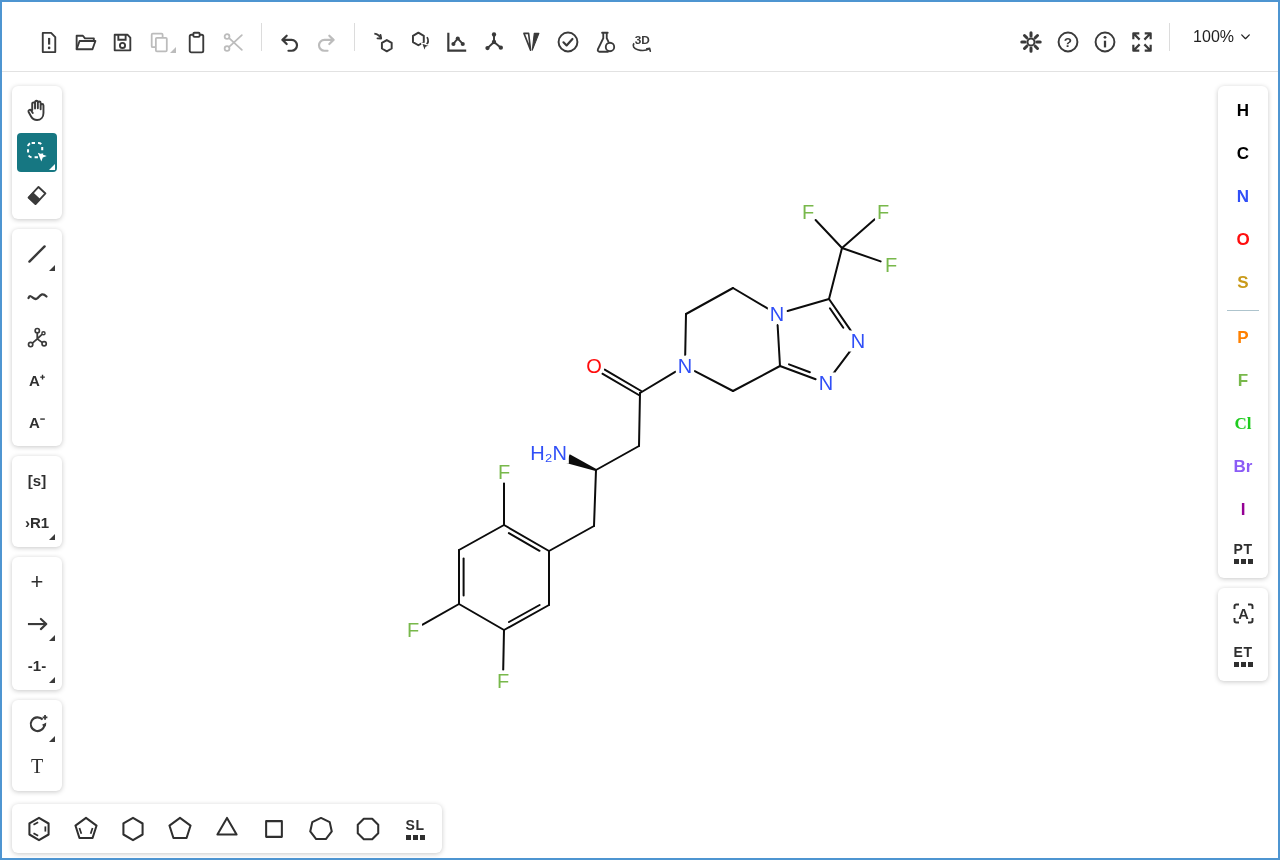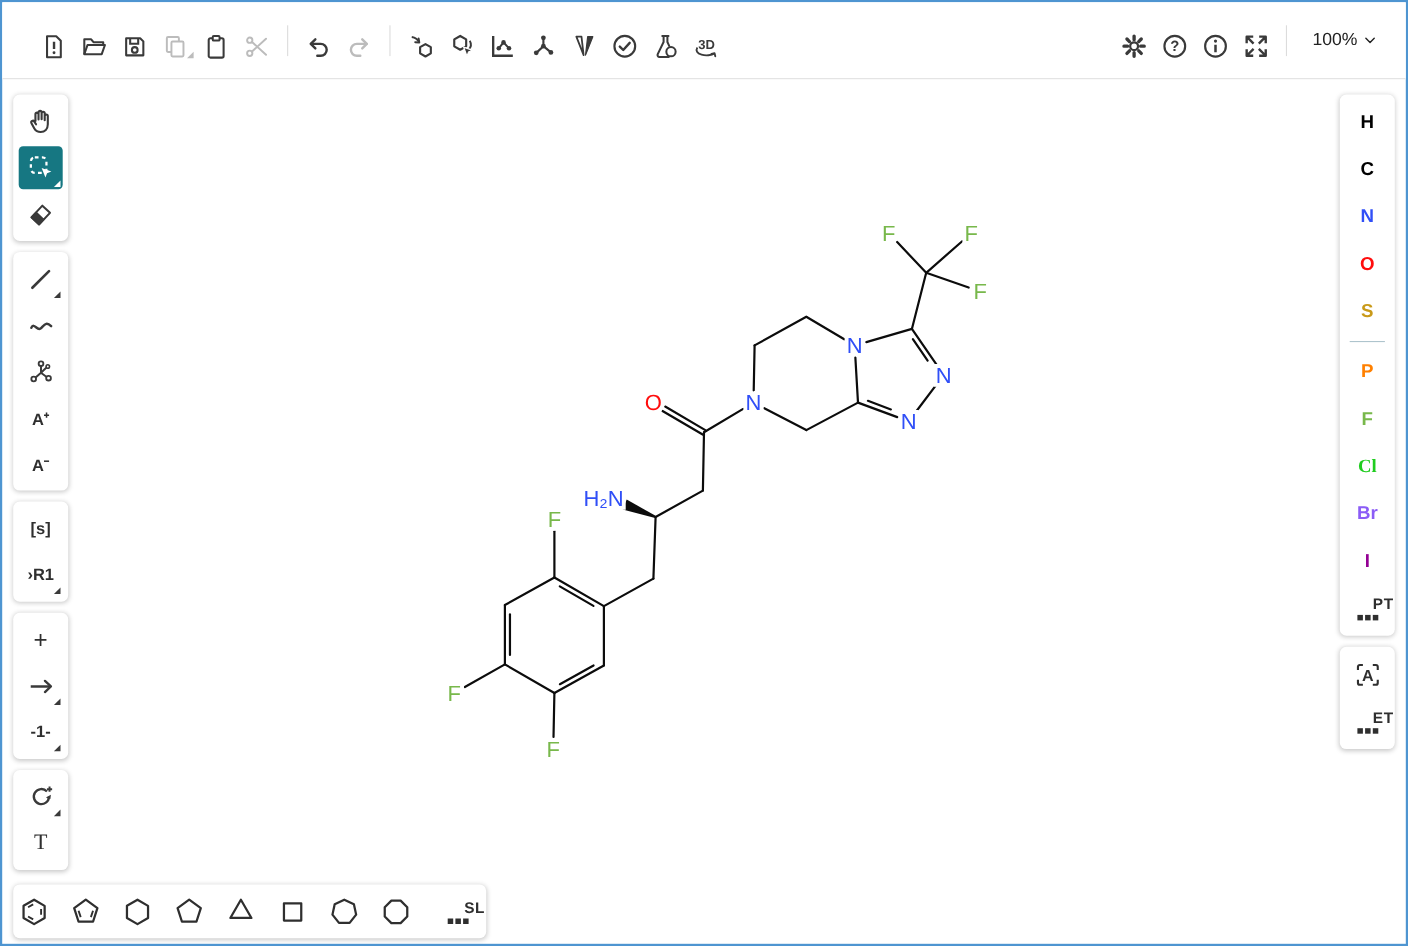--- a/index.html
+++ b/index.html
@@ -55,31 +55,31 @@
   button.tool.active { background:#167782; color:#fff; }
   .tlabel { font-size:15px; font-weight:bold; color:#2f2f2f; letter-spacing:0; }
   .tlabel.big { font-size:22px; font-weight:normal; }
   .tlabel.serif { font-family:"Liberation Serif", serif; font-size:20px; font-weight:normal; }
   
   button.el { width:40px; height:40px; border:none; background:transparent;
     font-family:"Liberation Sans",sans-serif; font-size:17px; font-weight:bold;
     display:flex; align-items:center; justify-content:center; border-radius:4px; cursor:pointer; flex:none; position:relative;}
   .el-divider { width:32px; height:1px; background:#aec4cd; margin:4px 0; }
   .stack { display:flex; flex-direction:column; align-items:center; line-height:1; }
-  .stack .txt { font-size:14px; font-weight:bold; color:#2f2f2f; letter-spacing:.5px;margin-left:29px; }
+  .stack .txt { font-size:14px; font-weight:bold; color:#2f2f2f; letter-spacing:.5px; }
   .squares { display:flex; gap:2px; margin-top:3px; }
   .squares i { width:5px; height:5px; background:#2f2f2f; display:block; }
   
   .bottombar {
     position:absolute; left:10px; bottom:5px; height:49px; z-index:5;
     background:#fff; border-radius:6px; box-shadow:0 1px 5px rgba(0,0,0,.22);
     display:flex; align-items:center; padding:0 5px; gap:3px;
   }
   button.tpl { width:44px; height:41px; border:none; background:transparent; color:#2f2f2f;
-    display:flex; align-items:center; border-radius:4px; cursor:pointer; }
+    display:flex; align-items:center; justify-content:center; border-radius:4px; cursor:pointer; }
   
   #canvas-svg { position:absolute; left:0; top:70px; z-index:1; }
 </style>
 </head>
 <body>
 
 <div class="topbar">
   <div class="tb-group" id="tb-file">
       <button class="tbtn">
         <svg width="25" height="25" viewBox="0 0 24 24">

